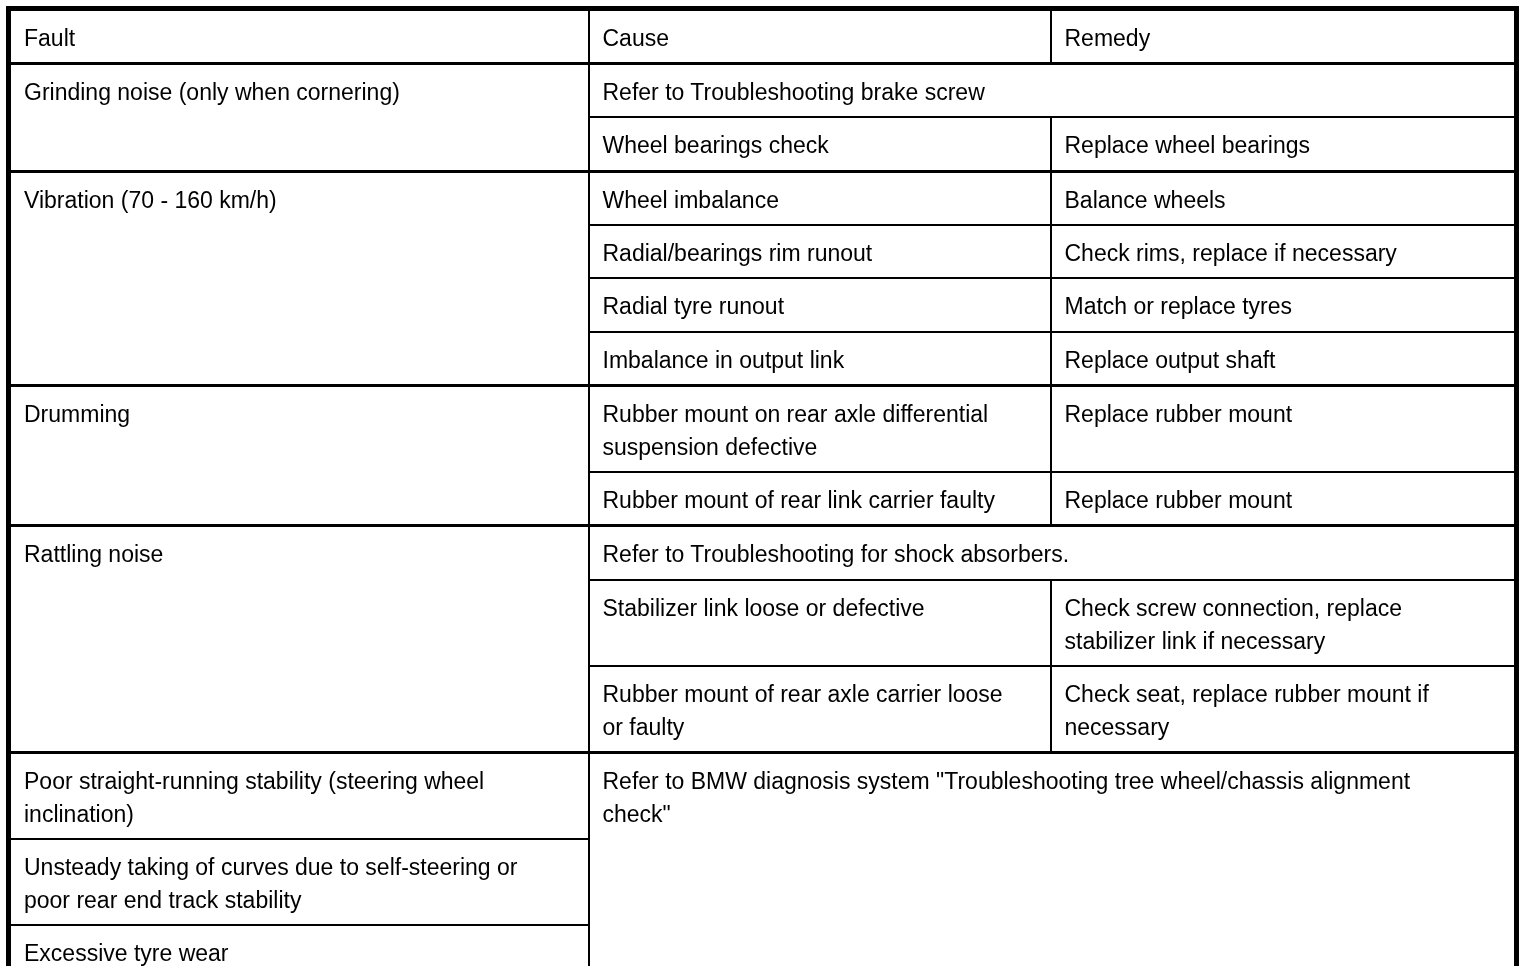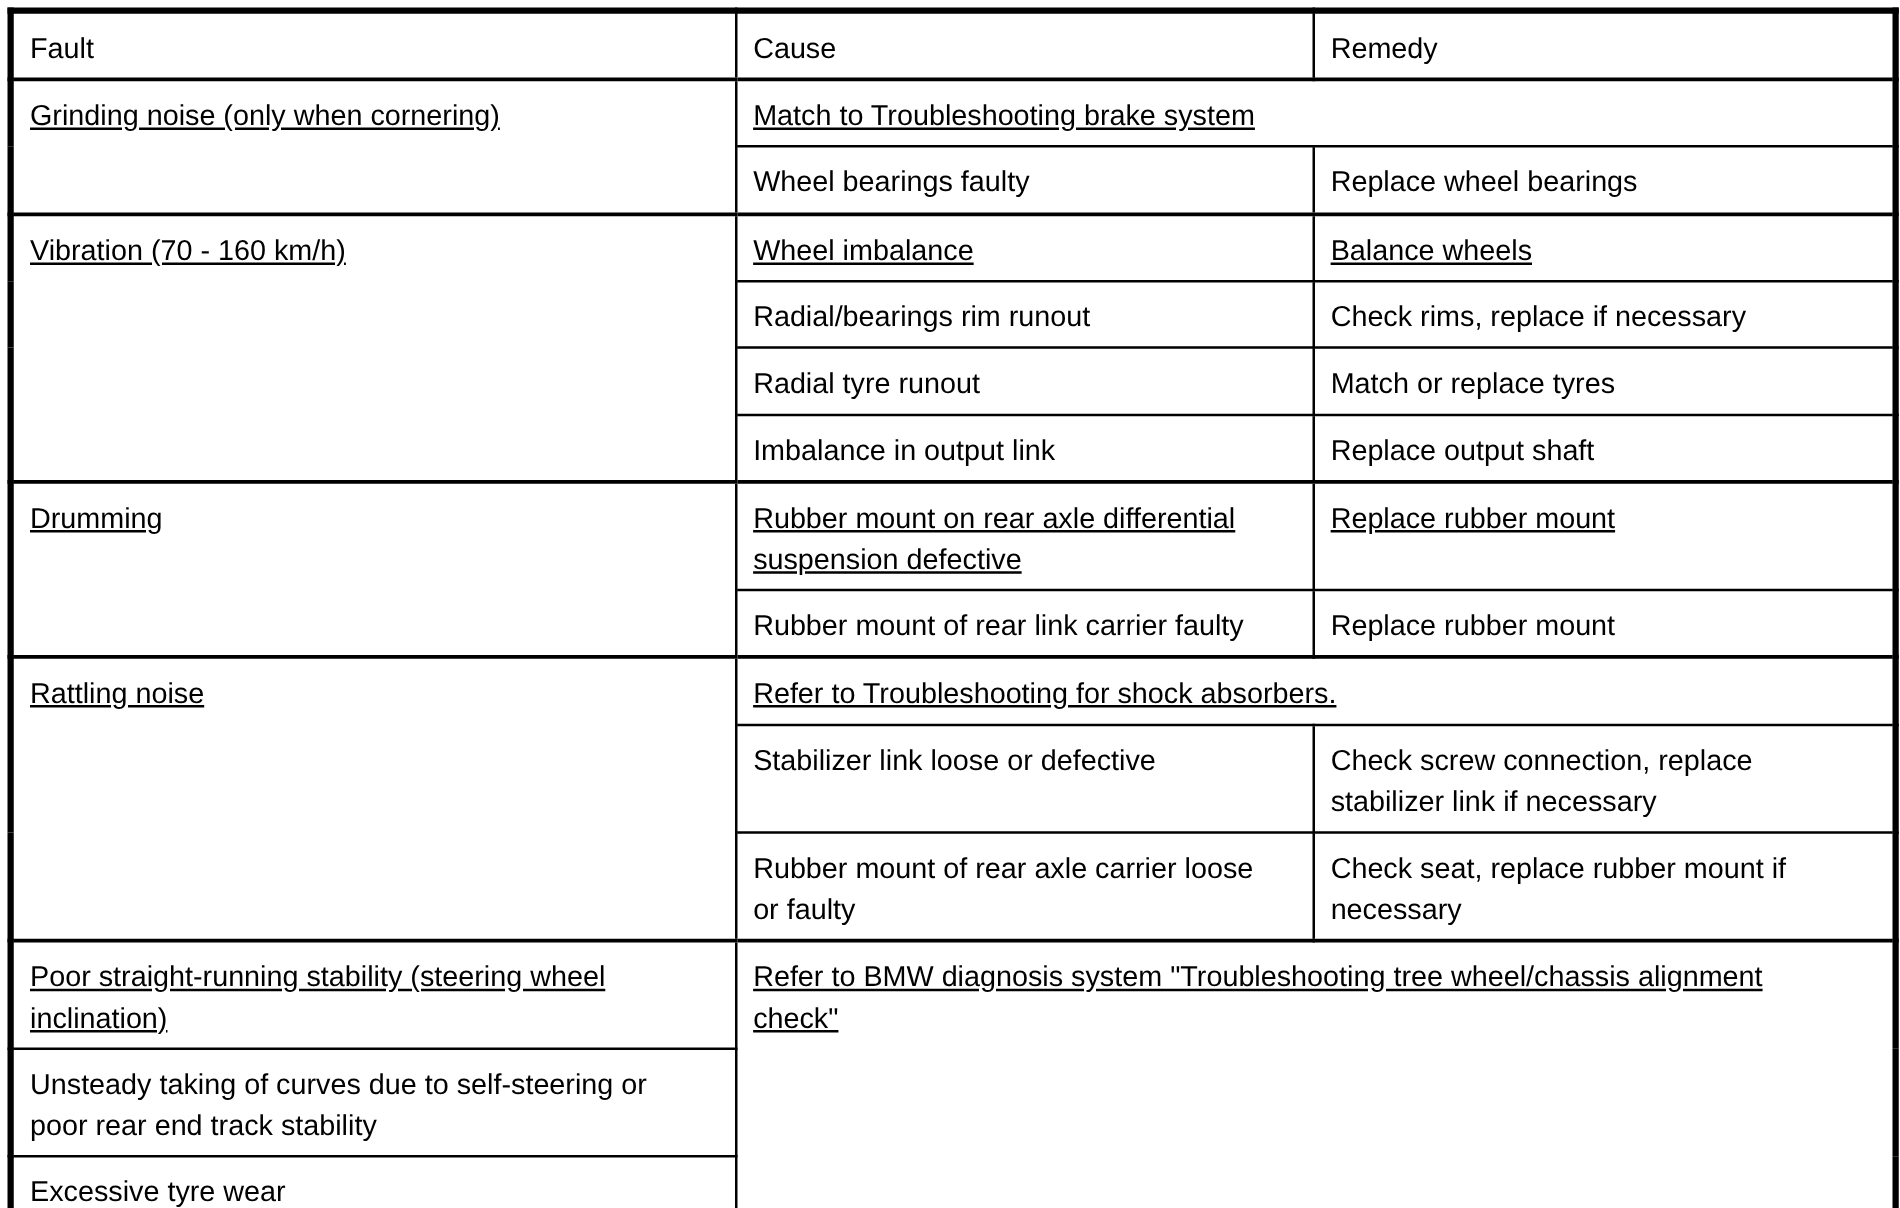--- a/index.html
+++ b/index.html
@@ -27,21 +27,20 @@
     text-align: left;
     padding: 11px 29px 7px 13px;
     line-height: 33px;
     white-space: pre-line;
     overflow: hidden;
     font-weight: 400;
   }
   
   tr.section-start > td {
     border-top-width: 3px;
-    text-decoration: underline;
   }
 </style>
 </head>
 <body>
 
 <table class="fault-table">
   <colgroup>
     <col style="width: 580px">
     <col style="width: 462px">
     <col style="width: 466px">
@@ -49,24 +48,24 @@
 
   <tbody>
       <tr style="height:52px">
     <td>Fault</td>
     <td>Cause</td>
     <td>Remedy</td>
   </tr>
 
   <tr class="section-start" style="height:53px">
     <td rowspan="2">Grinding noise (only when cornering)</td>
-    <td colspan="2">Match to Troubleshooting brake system</td>
+    <td colspan="2">Refer to Troubleshooting brake screw</td>
   </tr>
   <tr style="height:54px">
-    <td>Wheel bearings faulty</td>
+    <td>Wheel bearings check</td>
     <td>Replace wheel bearings</td>
   </tr>
 
   <tr class="section-start" style="height:54px">
     <td rowspan="4">Vibration (70 - 160 km/h)</td>
     <td>Wheel imbalance</td>
     <td>Balance wheels</td>
   </tr>
   <tr style="height:53px">
     <td>Radial/bearings rim runout</td>

